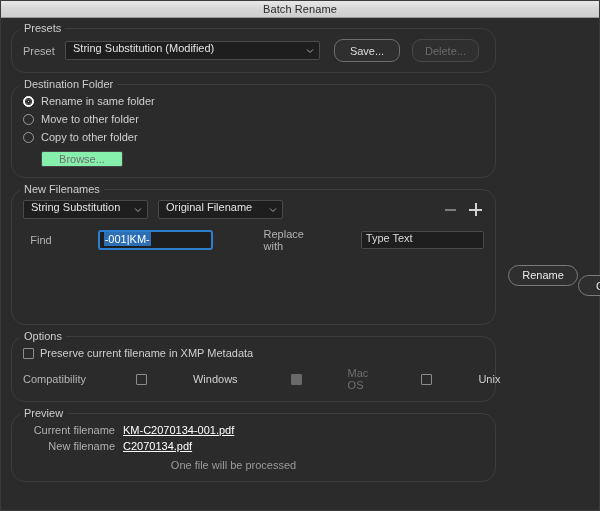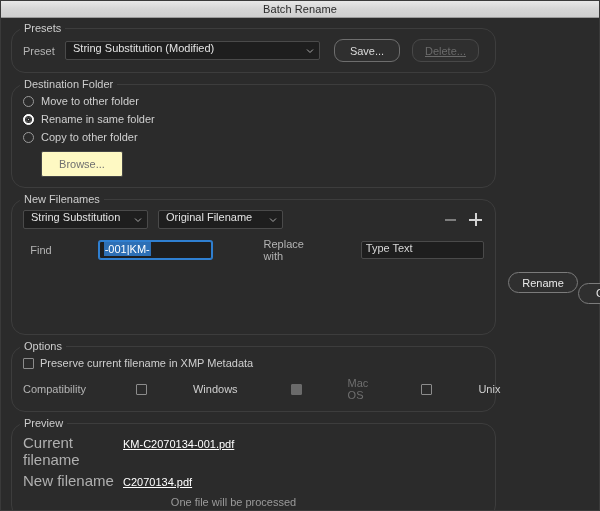--- a/index.html
+++ b/index.html
@@ -99,22 +99,22 @@
     padding: 0 12px;
   }
   .pill.disabled { color: #6b6b6b; border-color: #484848; }
   .pill.big {
     min-width: 70px; height: 21px; border-radius: 11px;
     border-color: #7b7b7b; color: #e9e9e9;
   }
   .rect-btn {
     border: 1px solid #454545;
     border-radius: 2px;
-    background: #fef9c3;
-    height: 26px;
+    background: #86efac;
+    height: 16px;
     min-width: 82px;
     display: inline-flex; align-items: center; justify-content: center;
     font-size: 11px;
     color: #6f6f6f;
     padding: 0 10px;
   }
   
   .radio-row { display: flex; align-items: center; margin-bottom: 6px; }
   .radio {
     width: 11px; height: 11px; border-radius: 50%;
@@ -201,22 +201,22 @@
     position: relative; width: 13px; height: 13px; display: block;
   }
   .glyph-plus::before, .glyph-plus::after {
     content: ""; position: absolute; background: #d3d3d3;
   }
   .glyph-plus::before { left: 0; top: 5.5px; width: 13px; height: 2px; }
   .glyph-plus::after  { top: 0; left: 5.5px; height: 13px; width: 2px; }
   
   .pv-row { display: flex; align-items: baseline; margin-bottom: 4px; }
   .pv-label {
-    width: 92px; margin-right: 8px;
-    color: #b0b0b0; font-size: 15px;
+    width: 92px; text-align: right; margin-right: 8px;
+    color: #b0b0b0; font-size: 11px;
   }
   .pv-value { color: #ffffff; font-size: 11px; text-decoration: underline; }
   .pv-note {
     text-align: center; color: #9a9a9a; font-size: 11px;
     margin-top: 7px; padding-right: 40px;
   }
   .spacer-18 { height: 18px; }
   .nf-pad { height: 62px; }
 </style>
 </head>
@@ -240,36 +240,36 @@
             <span>String Substitution (Modified)</span>
             <span class="chev">
               <svg viewBox="0 0 8 8" width="8" height="8">
                   <path d="M1 2.5 L4 5.5 L7 2.5" fill="none" stroke="currentColor" stroke-width="1"></path>
                 </svg>
             </span>
           </div>
           <div class="pill" style="margin-left:14px;">
             <span>Save...</span>
           </div>
-          <div class="pill disabled" style="margin-left:12px;text-decoration:underline;">
+          <div class="pill disabled" style="margin-left:12px;">
             <span>Delete...</span>
           </div>
         </div>
       </div>
 
       <div class="group">
         <span class="group-title">Destination Folder</span>
 
+        <div class="radio-row">
+          <span class="radio checked"></span>
+          <span class="radio-label">Rename in same folder</span>
+        </div>
         <div class="radio-row">
           <span class="radio"></span>
           <span class="radio-label">Move to other folder</span>
-        </div>
-        <div class="radio-row">
-          <span class="radio checked"></span>
-          <span class="radio-label">Rename in same folder</span>
         </div>
         <div class="radio-row">
           <span class="radio"></span>
           <span class="radio-label">Copy to other folder</span>
         </div>
 
         <div class="rect-btn" style="margin-left:18px;margin-top:2px;">
           <span>Browse...</span>
         </div>
       </div>

